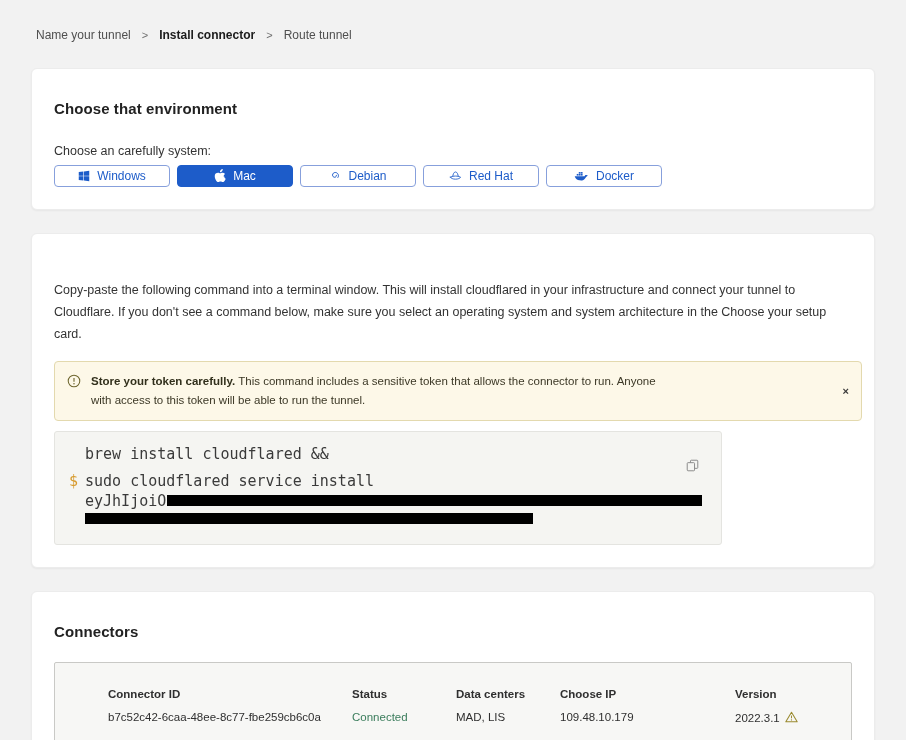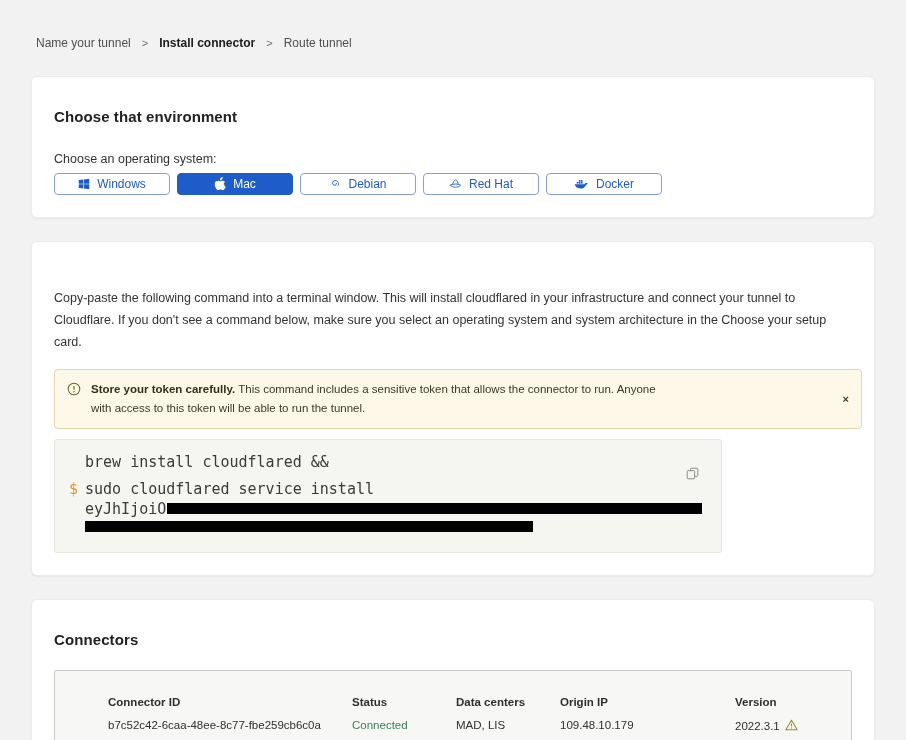--- a/index.html
+++ b/index.html
@@ -5,21 +5,21 @@
   * { box-sizing: border-box; }
   html,body { margin:0; padding:0; }
   body {
     width:906px; height:740px;
     background:#f2f2f2;
     font-family:"Liberation Sans", sans-serif;
     color:#333;
   }
   
   .breadcrumb {
-    padding:36px 0 0 36px;
+    padding:28px 0 0 36px;
     font-size:12px; color:#4f4f4f;
     display:flex; align-items:center; gap:11px;
   }
   .crumb { cursor:default; }
   .crumb.active { font-weight:bold; color:#1b1b1b; }
   .crumb-sep { color:#6f6f6f; font-size:11px; }
 
   
   .card {
     background:#ffffff;
@@ -120,21 +120,21 @@
 <nav class="breadcrumb">
   <span class="crumb">Name your tunnel</span>
   <span class="crumb-sep">&gt;</span>
   <span class="crumb active">Install connector</span>
   <span class="crumb-sep">&gt;</span>
   <span class="crumb">Route tunnel</span>
 </nav>
 
 <section class="card" id="env-card">
   <h2 class="card-title">Choose that environment</h2>
-  <div class="os-label">Choose an operating system:</div>
+  <div class="os-label">Choose an carefully system:</div>
   <div class="os-row">
 
     <button class="os-btn">
       <span>
         <svg width="12" height="12" viewBox="0 0 16 16">
             <path fill="#1d5cc9" d="M1 2.8 7.2 2v5.6H1zM8 1.9 15 1v6.6H8zM1 8.4h6.2V14L1 13.2zM8 8.4h7V15l-7-.9z"></path>
           </svg>
       </span>
       <span>Windows</span>
     </button>
@@ -226,21 +226,21 @@
 </section>
 
 <section class="card">
   <h2 class="card-title">Connectors</h2>
 
   <div class="conn-table">
     <div class="conn-grid conn-head">
       <span>Connector ID</span>
       <span>Status</span>
       <span>Data centers</span>
-      <span>Origin IP</span>
+      <span>Choose IP</span>
       <span>Version</span>
     </div>
     <div class="conn-grid conn-vals">
       <span>b7c52c42-6caa-48ee-8c77-fbe259cb6c0a</span>
       <span class="status-connected">Connected</span>
       <span>MAD, LIS</span>
       <span>109.48.10.179</span>
       <span class="version-cell">
         <span>2022.3.1</span>
         <span>

